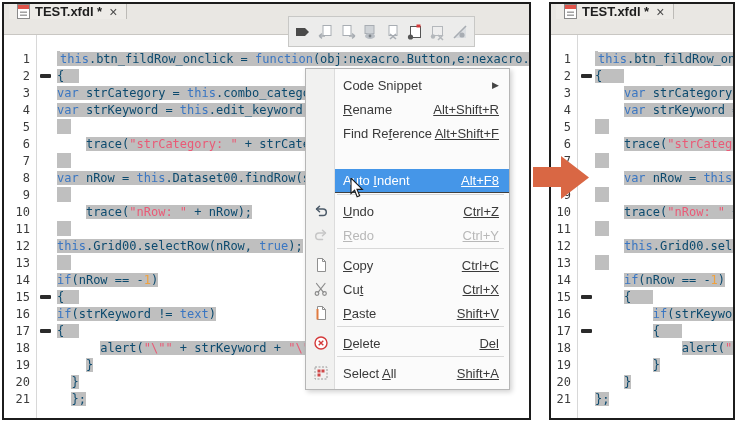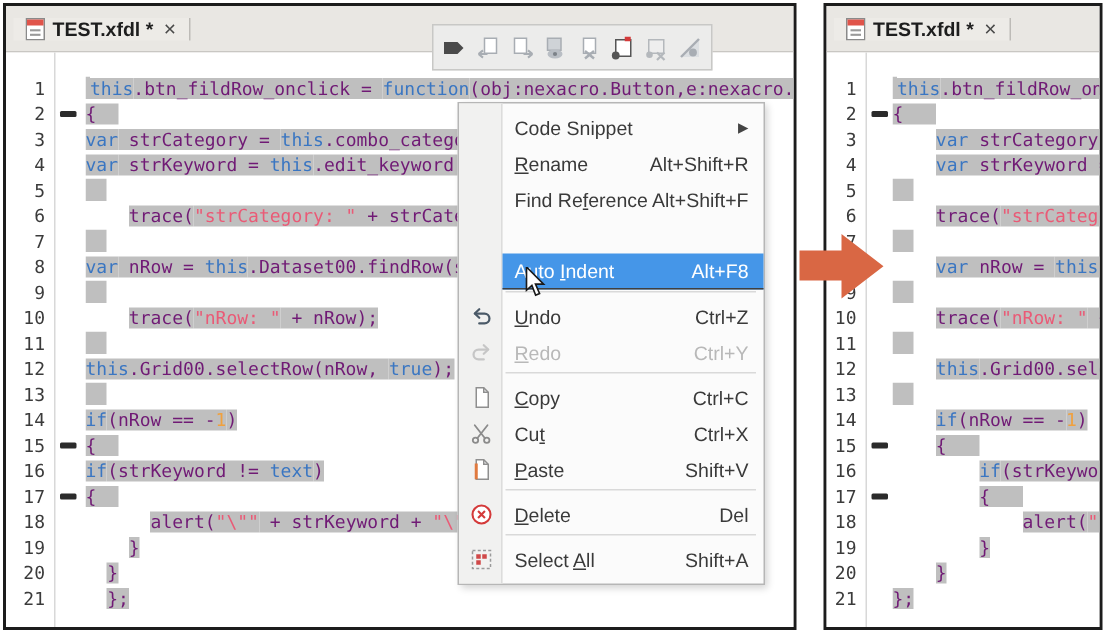--- a/index.html
+++ b/index.html
@@ -4,21 +4,21 @@
 <style>
   html,body{margin:0;padding:0;background:#ffffff;}
   .stage{position:relative;width:737px;height:422px;background:#ffffff;overflow:hidden;
          font-family:"Liberation Sans",sans-serif;}
 
   
   .panel{position:absolute;top:2px;border:2px solid #1c1c1c;background:#ffffff;box-sizing:border-box;overflow:hidden;}
   .panel.left{left:2px;width:529px;height:418px;}
   .panel.right{left:549px;width:186px;height:418px;}
 
-  .tabbar{height:30px;background:#e9e7e3;border-bottom:1px solid #c9c7c3;display:flex;align-items:center;}
+  .tabbar{height:30px;background:#e9e7e3;border-bottom:1px solid #c9c7c3;display:flex;align-items:flex-start;}
   .tab{display:flex;align-items:center;gap:5px;padding:0 9px 0 8px;margin-left:5px;
        background:#edebe7;border-right:1px solid #bdbbb7;}
   .tab-title{font-size:13px;font-weight:bold;color:#1e1e1e;white-space:pre;}
   .tab-close{font-size:14px;color:#4a4a4a;line-height:1;margin-left:2px;cursor:default;}
 
   .editor{position:relative;padding-top:16px;height:calc(100% - 31px);box-sizing:border-box;background:#fff;}
   .gutterline{position:absolute;top:0;bottom:0;width:1px;background:#d8d8d8;}
   .panel.left .gutterline{left:32px;}
   .panel.right .gutterline{left:26px;}
 
@@ -28,42 +28,42 @@
   .panel.right .ln{width:26px;}
   .foldcol{flex:0 0 auto;position:relative;}
   .panel.left .foldcol{width:21px;}
   .panel.right .foldcol{width:18px;}
   .foldmark{position:absolute;left:4px;top:6px;width:11px;height:4px;background:#2b2b2b;border-radius:1px;}
   .codetext{white-space:pre;flex:1 1 auto;overflow:hidden;}
   .indent{white-space:pre;}
   .selwrap span{background:var(--sel);}
   .caret{display:inline-block;width:3px;height:15px;background:#121212;vertical-align:-3px;}
   .selblock{display:inline-block;width:14px;height:15px;background:var(--sel);vertical-align:-3px;}
-  .kw{color:var(--kw);} .pl{color:#701a75;} .st{color:var(--st);} .nu{color:var(--nu);}
+  .kw{color:var(--kw);} .pl{color:#0c4a6e;} .st{color:var(--st);} .nu{color:var(--nu);}
 
   
   .floatbar{position:absolute;left:288px;top:16px;width:187px;height:31px;background:#ececeb;
             border:1px solid #c8c8c6;box-sizing:border-box;display:flex;align-items:center;
             gap:2px;padding:0 4px;z-index:5;}
   .fbtn{width:21px;height:23px;display:flex;align-items:center;justify-content:center;}
 
   
   .menu{position:absolute;left:305px;top:68px;width:205px;background:#fbfbfb;
         border:1px solid #b6b6b6;box-shadow:2px 2px 5px rgba(0,0,0,.18);
         box-sizing:border-box;padding:4px 0;z-index:10;}
   .menu::before{content:"";position:absolute;left:0;top:0;bottom:0;width:28px;background:#f1f1f0;
         border-right:1px solid #dcdcdc;}
   .menu-row{position:relative;display:flex;height:24px;align-items:stretch;text-align:center;}
   .mi-icon{flex:0 0 29px;display:flex;align-items:center;justify-content:center;}
   .mi-body{flex:1 1 auto;display:flex;align-items:center;padding:0 10px 0 8px;
            font-size:13px;color:#3a3a3a;}
   .menu-row.hl .mi-body{background:var(--accent);color:#ffffff;border-bottom:1px solid #404040;}
   .menu-row.dis .mi-body{color:#b8b8b8;}
   .mi-label{white-space:pre;}
-  .mi-short{margin-left:auto;white-space:pre;}
+  .mi-short{margin-left:auto;white-space:pre;text-decoration:underline;}
   .mi-sub{margin-left:auto;font-size:9px;color:#444;}
   .menu-sep{position:relative;height:3px;margin:1px 5px 1px 31px;border-top:1px solid #d9d9d9;}
 
   
   .arrow-svg{position:absolute;left:530px;top:150px;z-index:8;}
   .cursor-svg{position:absolute;left:350px;top:178px;z-index:12;}
 </style>
 </head>
 <body>
 

